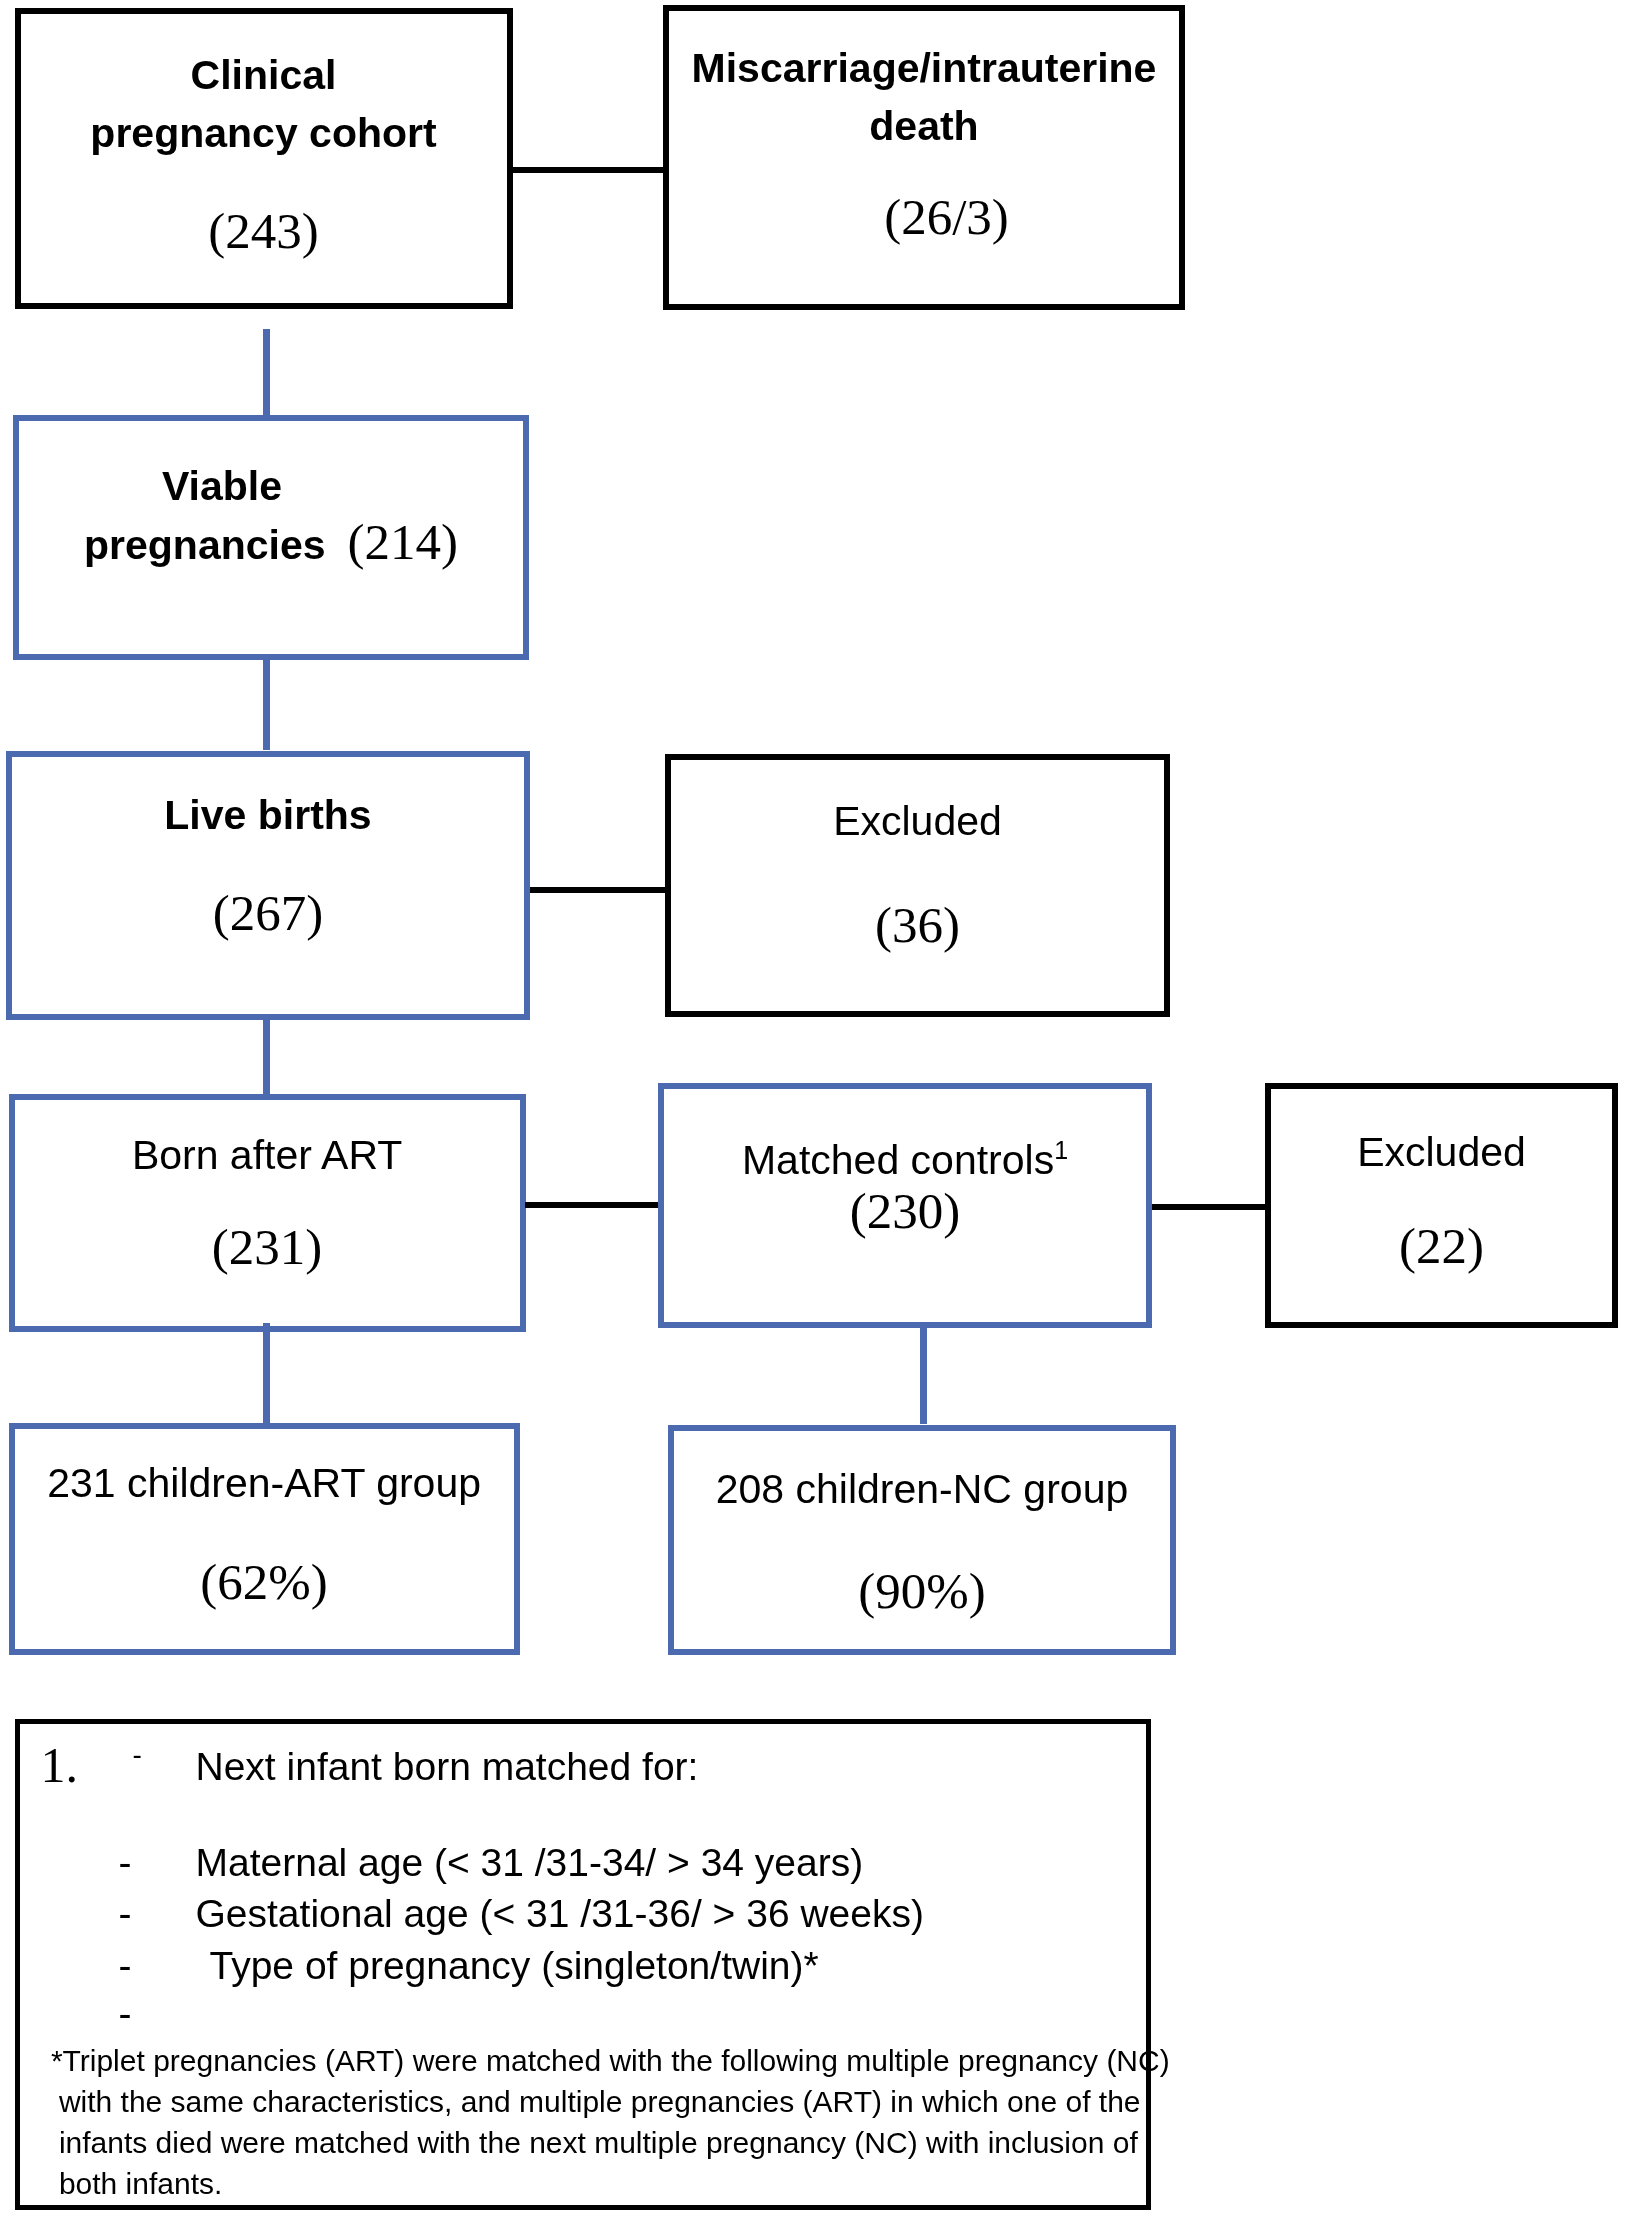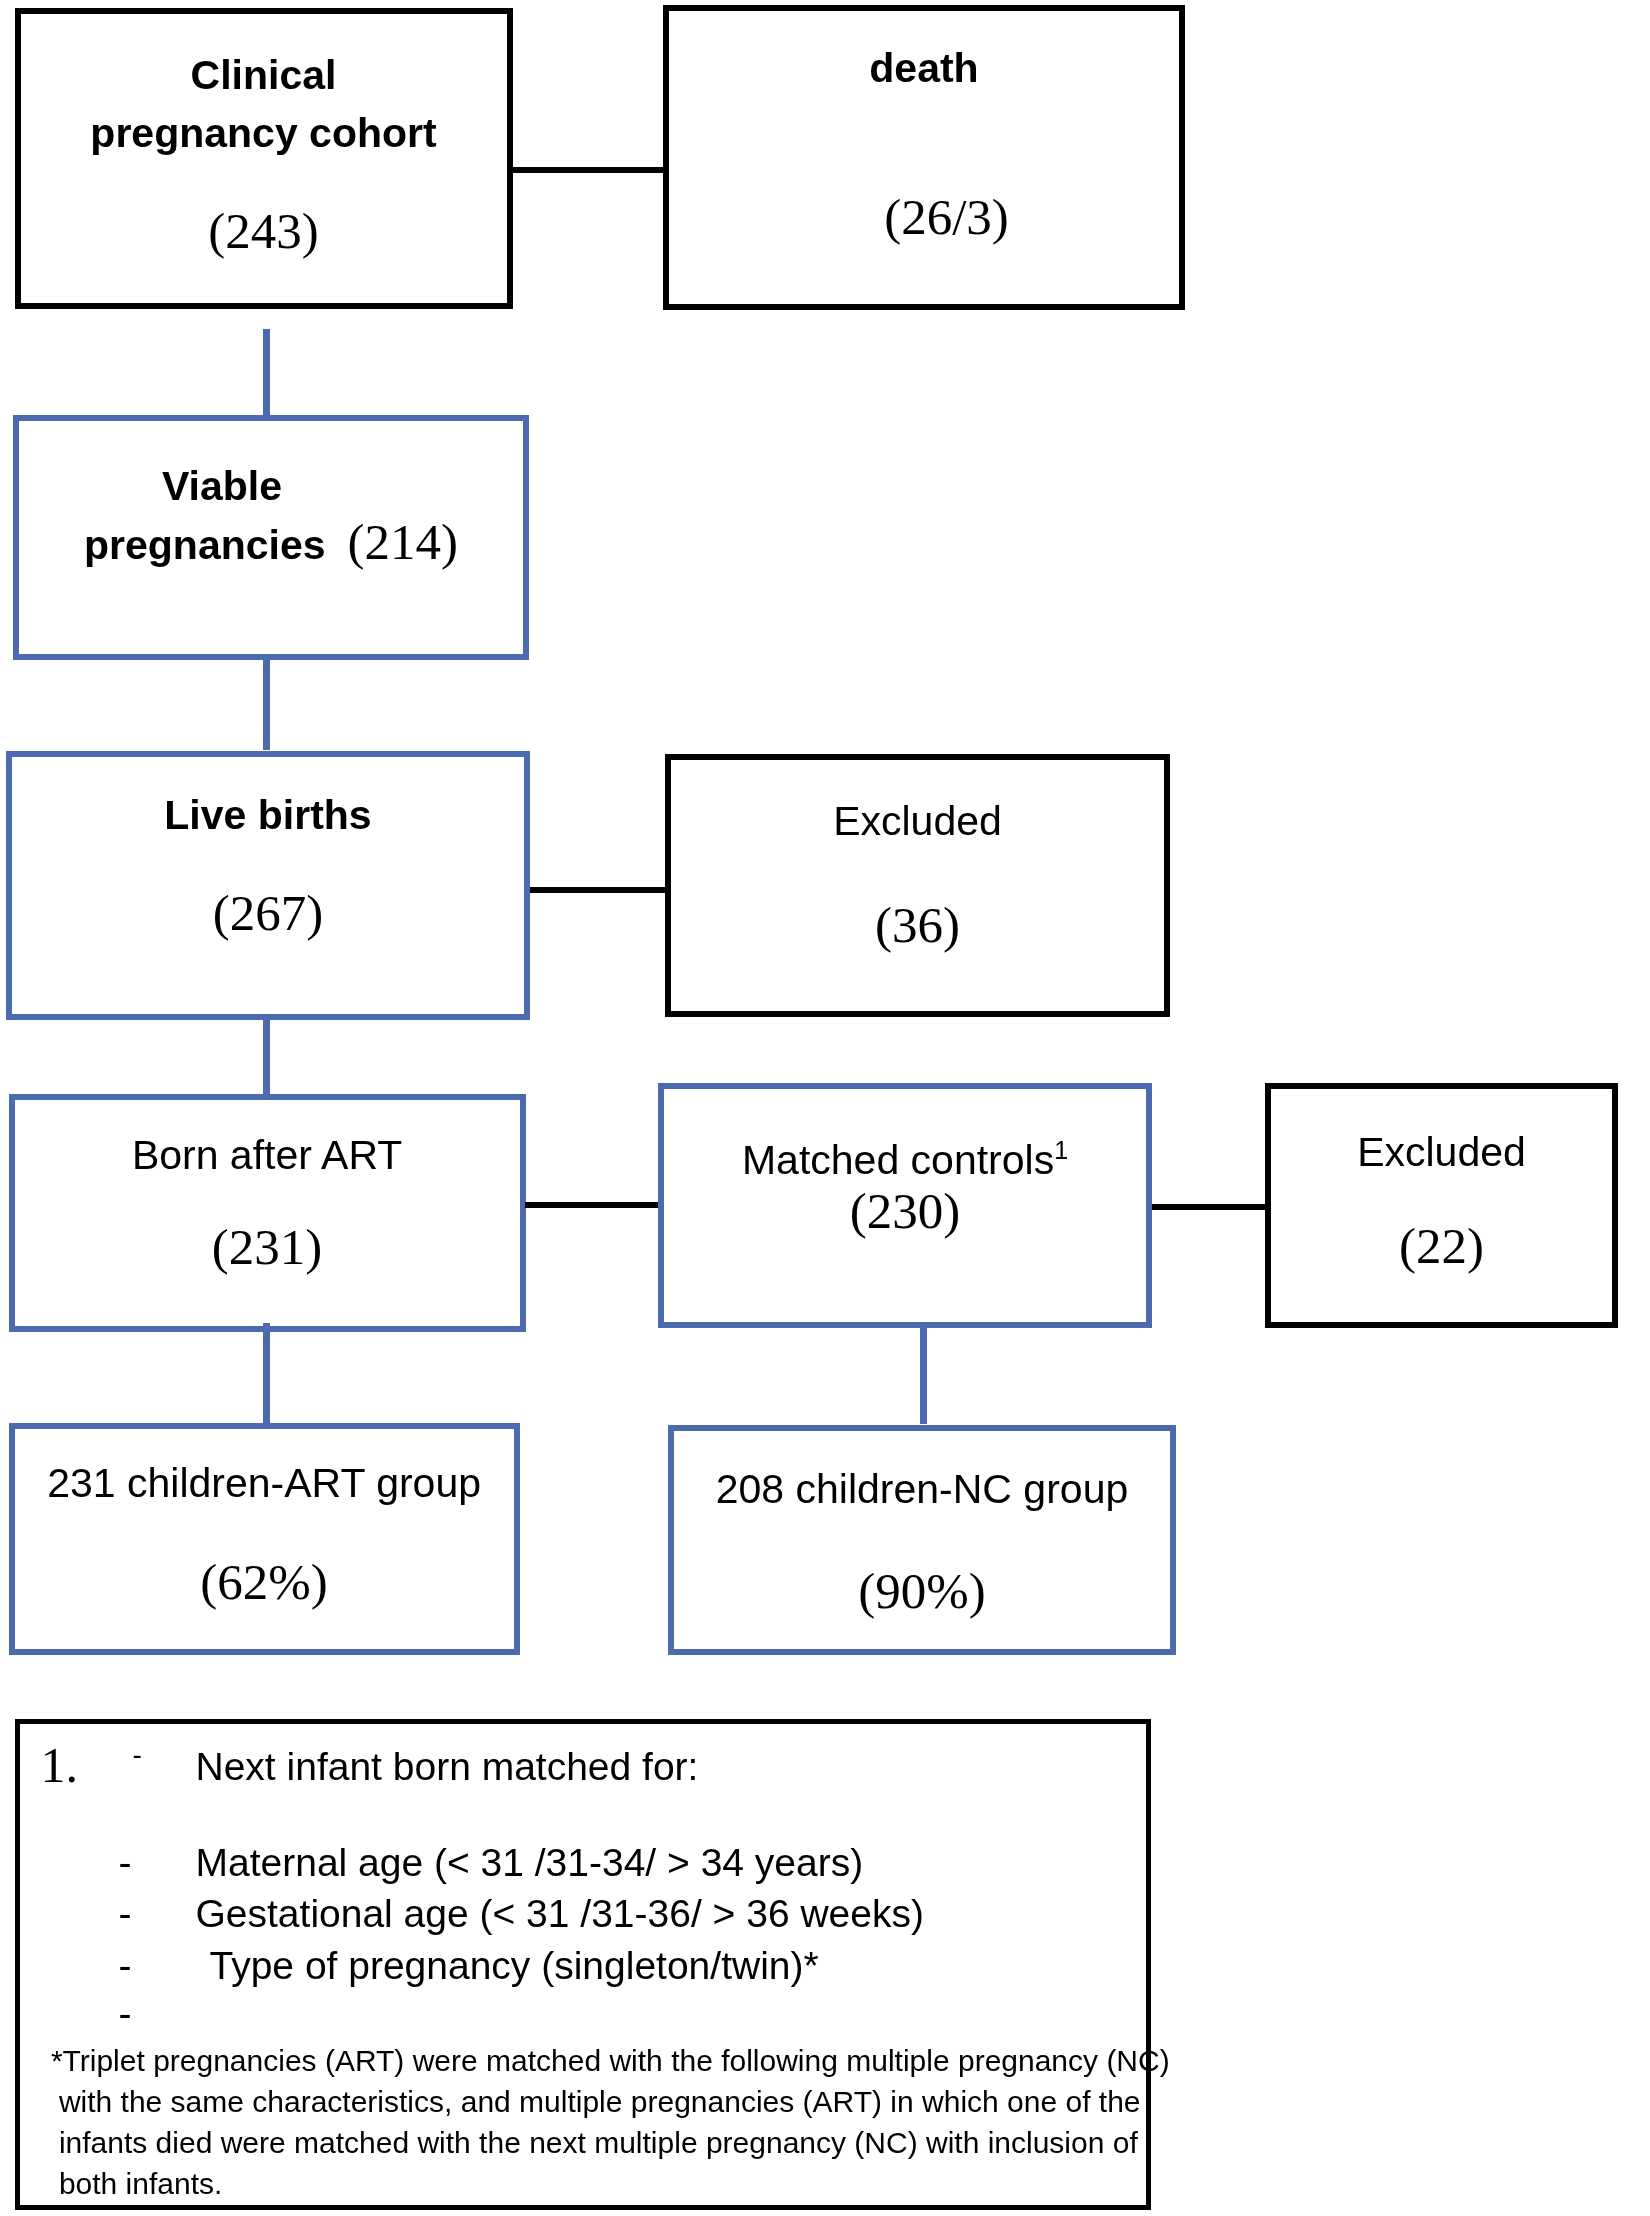--- a/index.html
+++ b/index.html
@@ -33,20 +33,21 @@
 <div class="box black-box fat-border" style="left:14.5px;top:8px;width:498px;height:301px;">
   <div class="abs t bold" style="top:32px;">
     <div>Clinical</div>
     <div>pregnancy cohort</div>
   </div>
   <div class="abs num" style="top:190px;">(243)</div>
 </div>
 
 <div class="box black-box fat-border" style="left:663px;top:4.6px;width:522px;height:305px;">
   <div class="abs t bold" style="top:28px;">
+    <div>Miscarriage/intrauterine</div>
     <div>death</div>
   </div>
   <div class="abs num" style="top:179px;padding-left:45px;">(26/3)</div>
 </div>
 
 <div class="hline" style="left:513px;top:167px;width:150px;"></div>
 <div class="vline" style="left:263px;top:329px;height:86px;"></div>
 
 <div class="box blue-box" style="left:13px;top:415px;width:516px;height:245px;">
   <div class="abs t bold" style="top:36px;">

